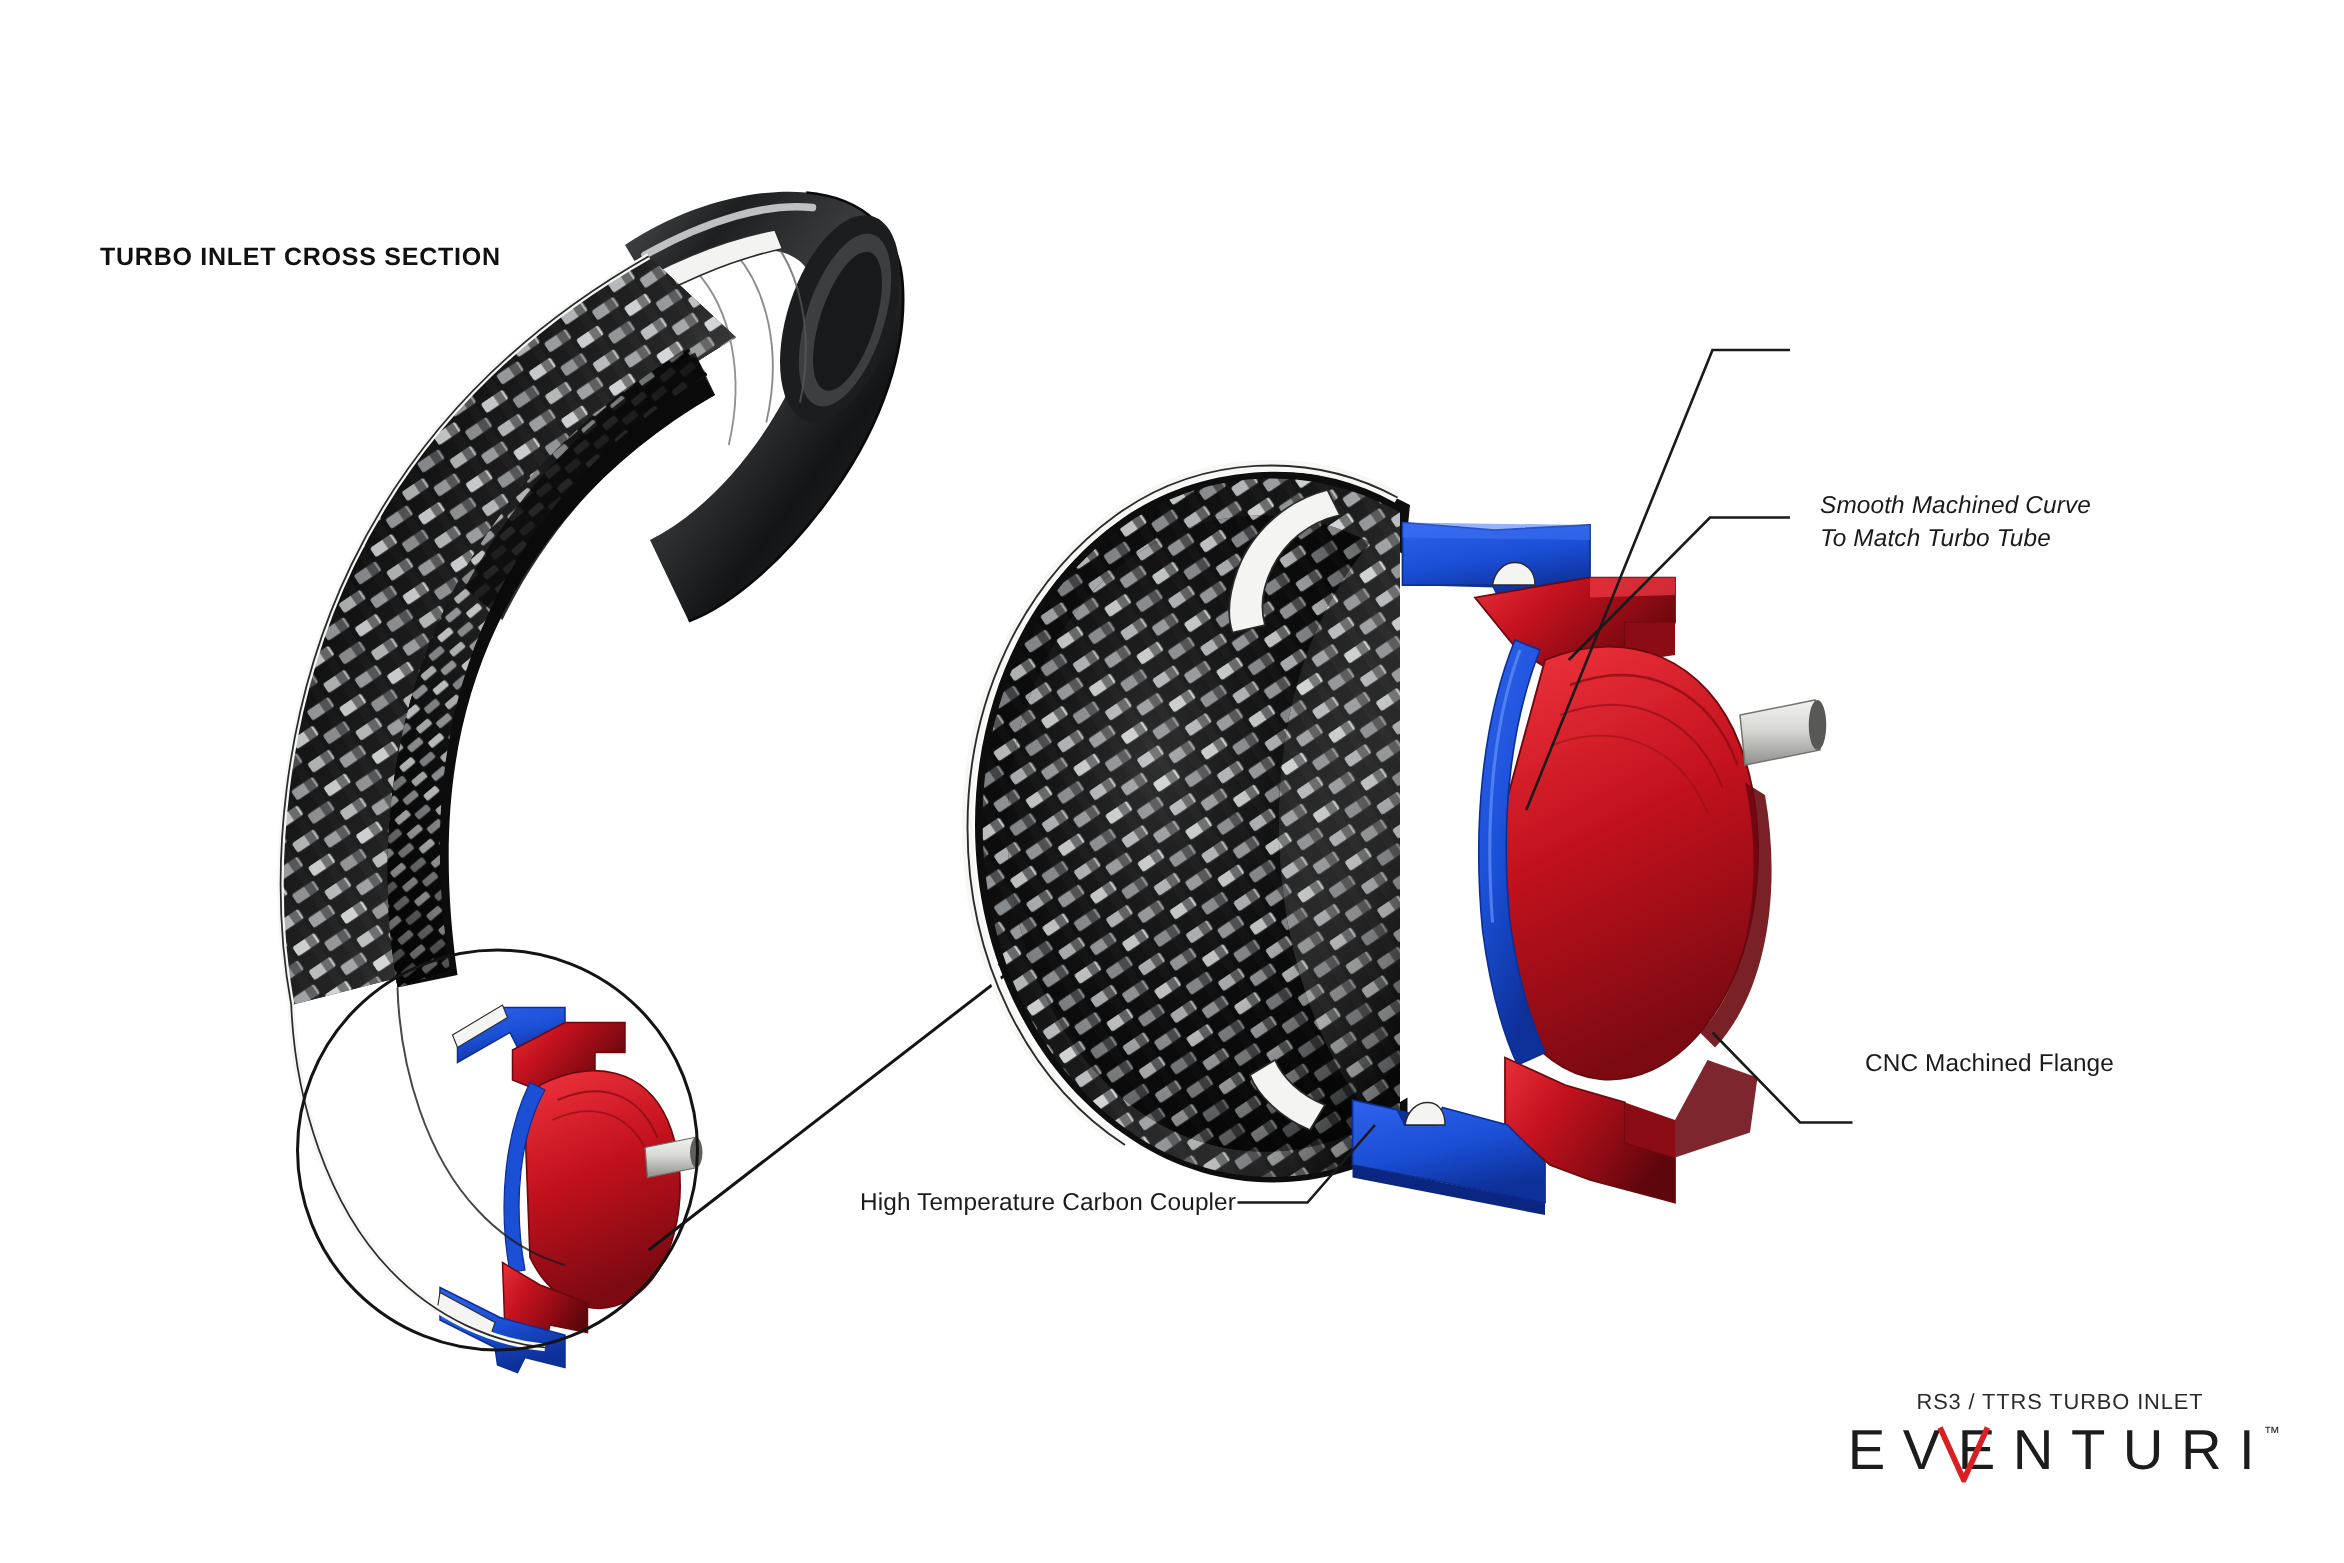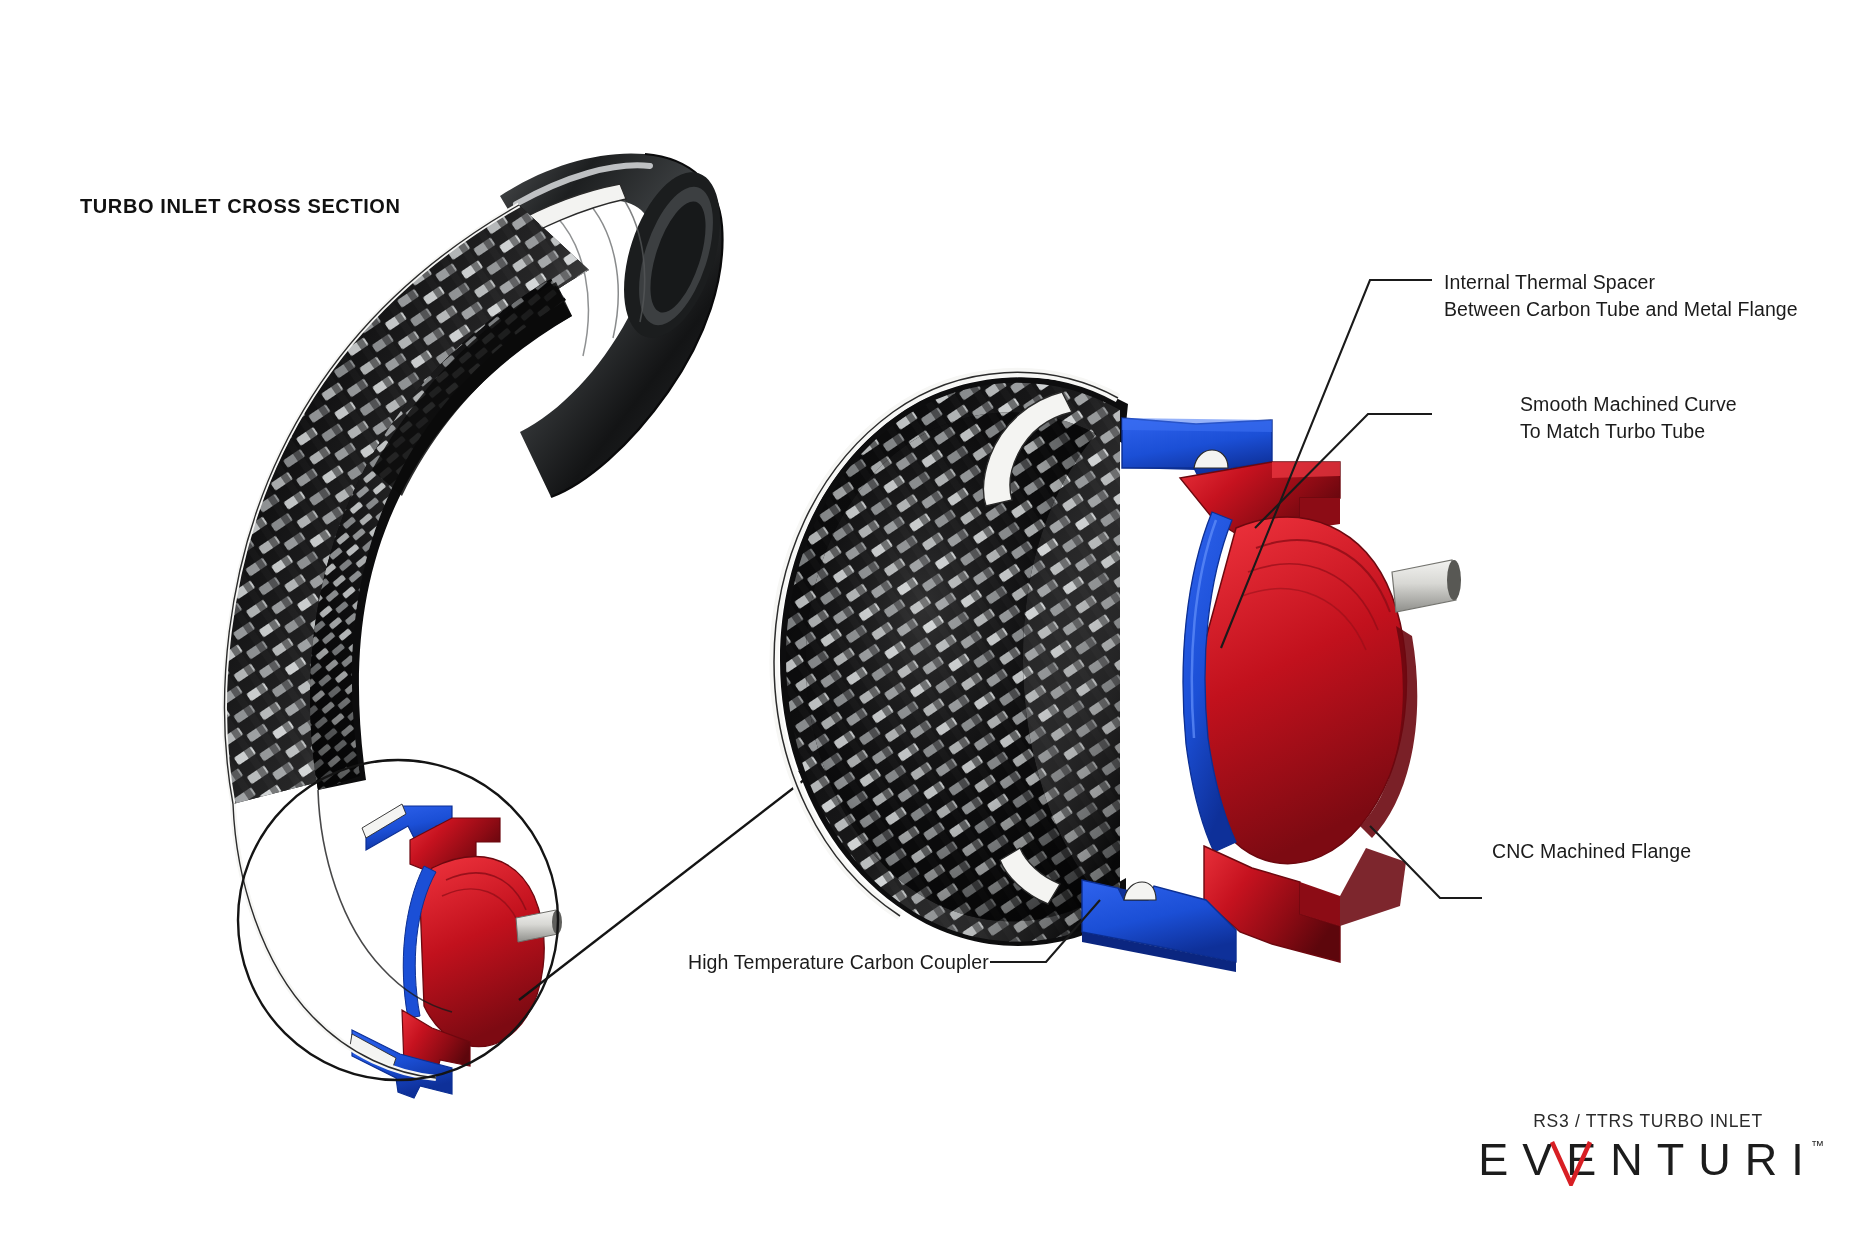--- a/index.html
+++ b/index.html
@@ -320,26 +320,22 @@
       <polyline points="1220,660 1220,660"></polyline>
       <polyline points="1221,648 1370,280 1432,280"></polyline>
       <polyline points="1255,528 1368,414 1432,414"></polyline>
       <polyline points="1370,826 1440,898 1482,898"></polyline>
       <polyline points="1100,900 1046,962 990,962"></polyline>
     </g>
   </svg>
 
   <div class="title">TURBO INLET CROSS SECTION</div>
 
-  <div class="callout" style="left:1444px; top:269px;">
-    <span>Internal Thermal Spacer</span>
-    <span class="l2">Between Carbon Tube and Metal Flange</span>
-  </div>
-
-  <div class="callout" style="left:1520px; top:391px;">
+
+  <div class="callout" style="left:1456px; top:391px;font-style:italic;">
     <span>Smooth Machined Curve</span>
     <span class="l2">To Match Turbo Tube</span>
   </div>
 
   <div class="callout" style="left:1492px; top:838px;">
     <span>CNC Machined Flange</span>
   </div>
 
   <div class="callout right-anchor" style="left:688px; top:949px; width:294px;">
     <span>High Temperature Carbon Coupler</span>

